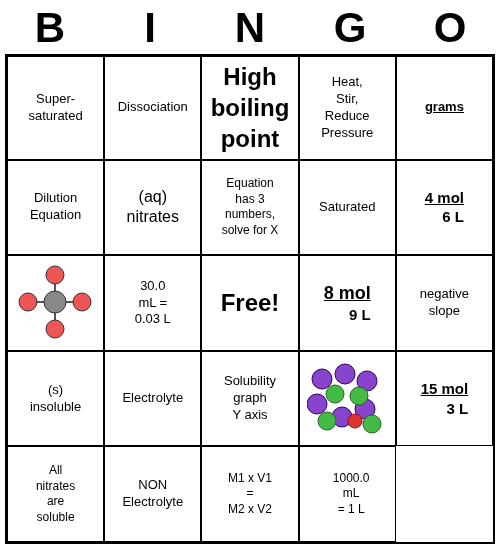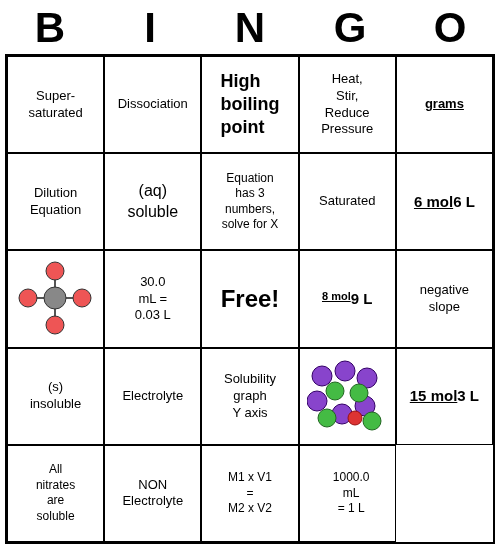--- a/index.html
+++ b/index.html
@@ -47,22 +47,22 @@
       text-align: center;
       padding: 4px;
       font-size: 13px;
       line-height: 1.3;
       color: black;
       position: relative;
     }
 
     .cell-text {
       display: flex;
-      flex-direction: row;
-      align-items: flex-start;
+      flex-direction: column;
+      align-items: flex-end;
       justify-content: center;
     }
 
     .free-cell {
       background: white;
       font-size: 22px;
       font-weight: bold;
     }
 
     
@@ -84,21 +84,21 @@
 
 <div class="bingo-grid">
 
   <div class="cell">
     <span style="white-space:pre-line;text-align:center;">Super-saturated</span>
   </div>
   <div class="cell">
     <span style="white-space:pre-line;text-align:left;">Dissociation</span>
   </div>
   <div class="cell">
-    <span style="white-space:pre-line;text-align:left;font-size:18px;font-weight:bold;">High
+    <span style="white-space:pre-line;text-align:center;font-size:24px;font-weight:bold;">High
 boiling
 point</span>
   </div>
   <div class="cell">
     <span style="white-space:pre-line;text-align:center;">Heat,
 Stir,
 Reduce
 Pressure</span>
   </div>
   <div class="cell">
@@ -106,34 +106,34 @@
       <span style="text-decoration:underline;font-weight:bold;">grams</span>
     </div>
   </div>
 
   <div class="cell">
     <span style="white-space:pre-line;text-align:center;">Dilution
 Equation</span>
   </div>
   <div class="cell">
     <span style="white-space:pre-line;text-align:center;font-size:16px;">(aq)
-soluble</span>
+nitrates</span>
   </div>
   <div class="cell">
     <span style="white-space:pre-line;text-align:center;font-size:12px;">Equation
 has 3
 numbers,
 solve for X</span>
   </div>
   <div class="cell">
     <span style="white-space:pre-line;text-align:center;">Saturated</span>
   </div>
   <div class="cell">
     <div class="cell-text">
-      <span style="font-weight:bold;font-size:15px;text-decoration:underline;">6 mol</span>
+      <span style="font-weight:bold;font-size:15px;text-decoration:underline;">4 mol</span>
       <span style="font-weight:bold;font-size:15px;">6 L</span>
     </div>
   </div>
 
   <div class="cell molecule-cell">
 
     <svg width="75" height="75" viewBox="0 0 75 75">
 
       <line x1="37" y1="37" x2="37" y2="12" stroke="#555" stroke-width="2"></line>
       <line x1="37" y1="37" x2="37" y2="62" stroke="#555" stroke-width="2"></line>
@@ -151,21 +151,21 @@
   <div class="cell">
     <span style="white-space:pre-line;text-align:center;">30.0
 mL =
 0.03 L</span>
   </div>
   <div class="cell free-cell">
     <span style="font-size:24px;font-weight:bold;">Free!</span>
   </div>
   <div class="cell">
     <div class="cell-text">
-      <span style="font-weight:bold;font-size:11px;text-decoration:underline;">8 mol</span>
+      <span style="font-weight:bold;font-size:18px;text-decoration:underline;">8 mol</span>
       <span style="font-weight:bold;font-size:15px;">9 L</span>
     </div>
   </div>
   <div class="cell">
     <span style="white-space:pre-line;text-align:center;">negative
 slope</span>
   </div>
 
   <div class="cell">
     <span style="white-space:pre-line;text-align:center;">(s)

